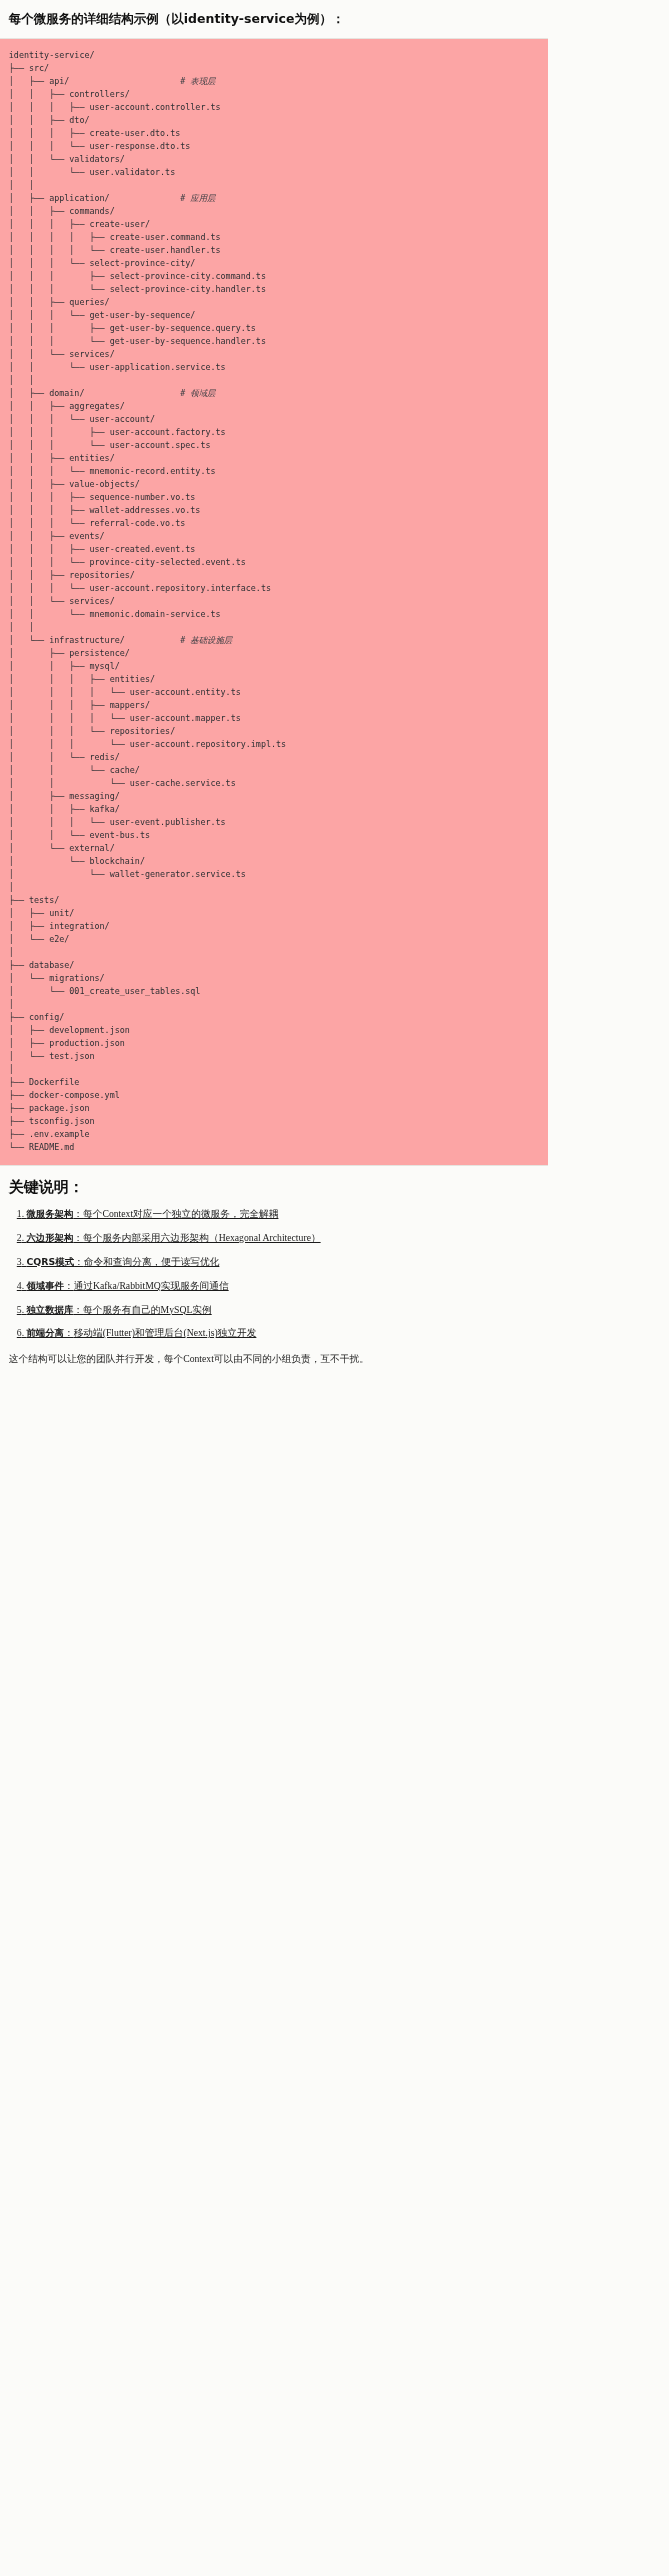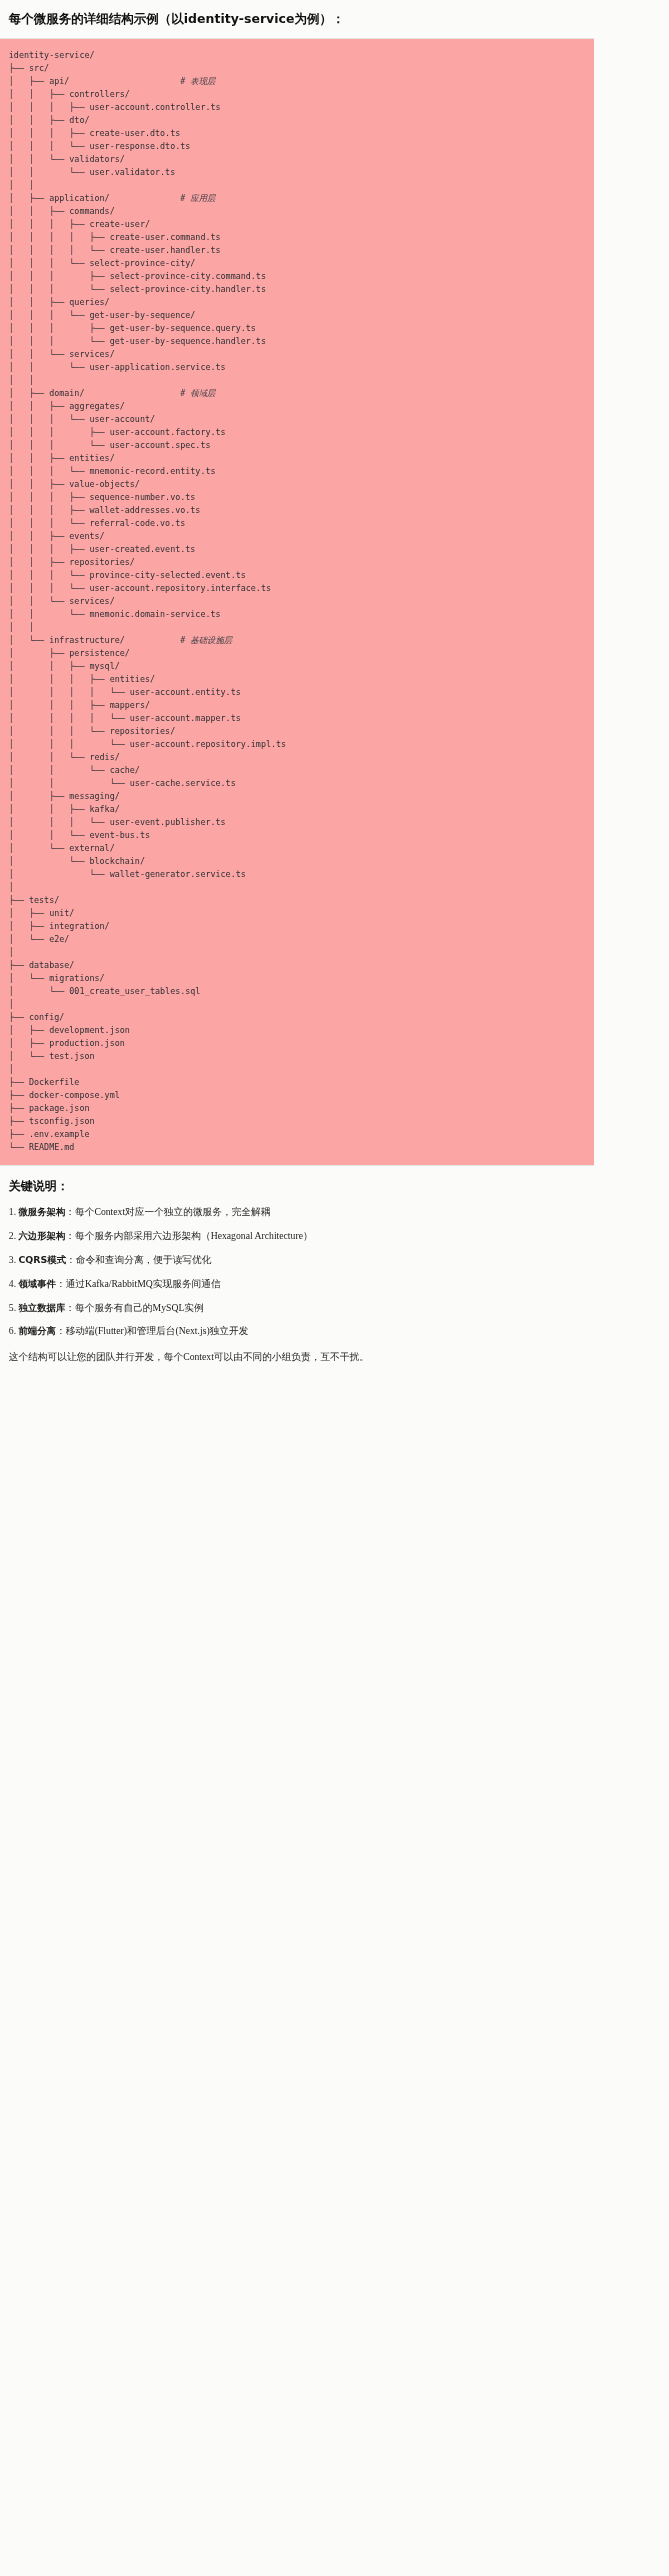--- a/index.html
+++ b/index.html
@@ -3,21 +3,21 @@
 <meta charset="utf-8">
 <style>
   html,body{margin:0;padding:0;}
   body{
     width:669px;
     background:#fbfbf9;
     font-family:"Liberation Serif", serif;
     color:#1b1b1b;
     -webkit-font-smoothing:antialiased;
   }
-  .page{width:594px;box-sizing:border-box;}
+  .page{width:548px;box-sizing:border-box;}
 
   
   .title-block{
     padding:11.3px 8.8px 10px 8.8px;
     border-bottom:0.6px solid #e6e4df;
     background:#fbfbf9;
   }
   .title{
     font-family:"DejaVu Sans","Liberation Sans",sans-serif;
     font-weight:bold;
@@ -47,29 +47,30 @@
   .tree .cmt{color:#3a3d42;font-style:italic;}
 
   
   .notes-block{
     padding:11.3px 8.8px 8.8px 8.8px;
     background:#fbfbf9;
   }
   .notes-heading{
     font-family:Liberation Mono, monospace;
     font-weight:bold;
-    font-size:12px;
+    font-size:15px;
     color:#111111;
     margin:0 0 10px 0;
   }
   ol.notes{
-    margin:0;
+    margin:8px;
     padding:0;
     list-style:none;
     counter-reset:noteidx;
+    text-decoration:underline;
   }
   ol.notes li{
     font-family:"Liberation Serif",serif;
     font-size:9.7px;
     line-height:1.5;
     color:#1b1b1b;
     margin:0 0 9.4px 0;
     counter-increment:noteidx;
   }
   ol.notes li::before{
@@ -133,22 +134,22 @@
 </span><span class="row"><span>│   │   │       ├── user-account.factory.ts</span>
 </span><span class="row"><span>│   │   │       └── user-account.spec.ts</span>
 </span><span class="row"><span>│   │   ├── entities/</span>
 </span><span class="row"><span>│   │   │   └── mnemonic-record.entity.ts</span>
 </span><span class="row"><span>│   │   ├── value-objects/</span>
 </span><span class="row"><span>│   │   │   ├── sequence-number.vo.ts</span>
 </span><span class="row"><span>│   │   │   ├── wallet-addresses.vo.ts</span>
 </span><span class="row"><span>│   │   │   └── referral-code.vo.ts</span>
 </span><span class="row"><span>│   │   ├── events/</span>
 </span><span class="row"><span>│   │   │   ├── user-created.event.ts</span>
+</span><span class="row"><span>│   │   │   └── province-city-selected.event.ts</span>
 </span><span class="row"><span>│   │   ├── repositories/</span>
-</span><span class="row"><span>│   │   │   └── province-city-selected.event.ts</span>
 </span><span class="row"><span>│   │   │   └── user-account.repository.interface.ts</span>
 </span><span class="row"><span>│   │   └── services/</span>
 </span><span class="row"><span>│   │       └── mnemonic.domain-service.ts</span>
 </span><span class="row"><span>│   │</span>
 </span><span class="row"><span>│   └── infrastructure/</span>           <span class="cmt"># 基础设施层</span>
 </span><span class="row"><span>│       ├── persistence/</span>
 </span><span class="row"><span>│       │   ├── mysql/</span>
 </span><span class="row"><span>│       │   │   ├── entities/</span>
 </span><span class="row"><span>│       │   │   │   └── user-account.entity.ts</span>
 </span><span class="row"><span>│       │   │   ├── mappers/</span>

